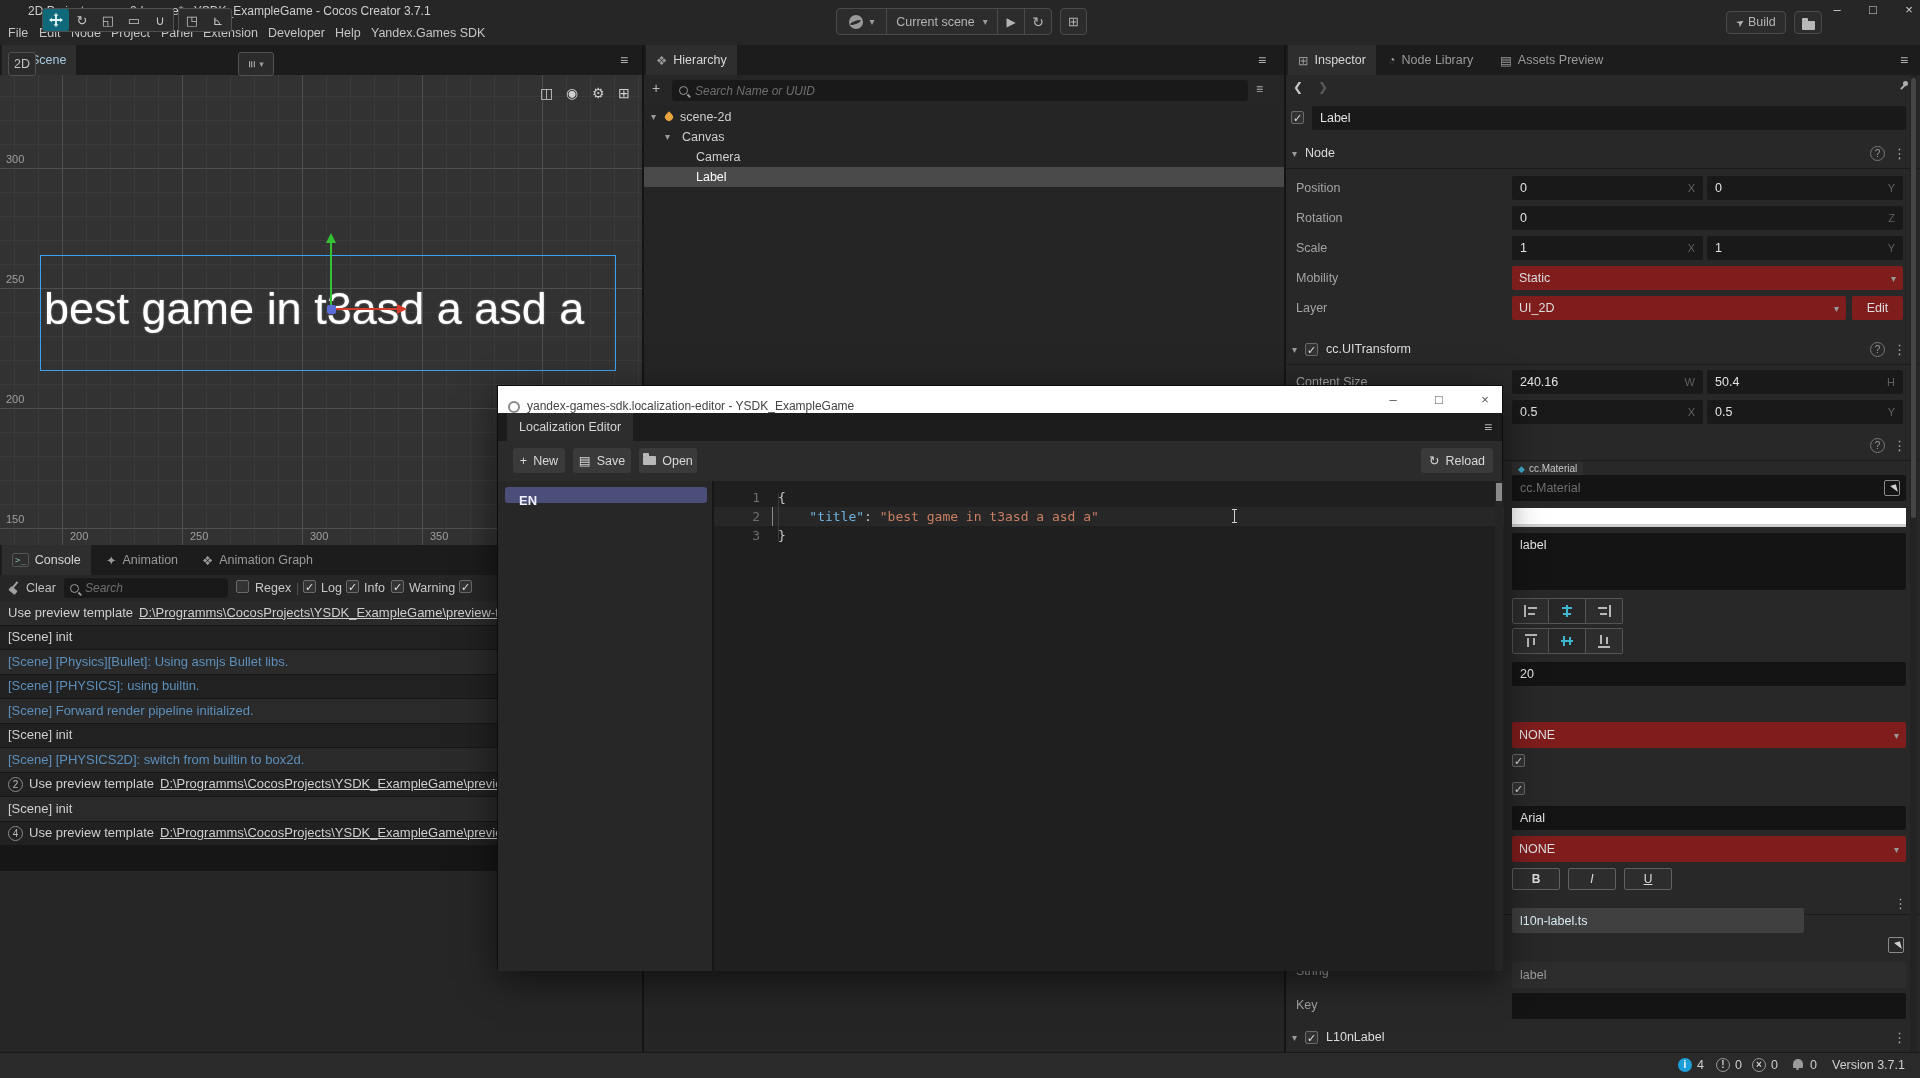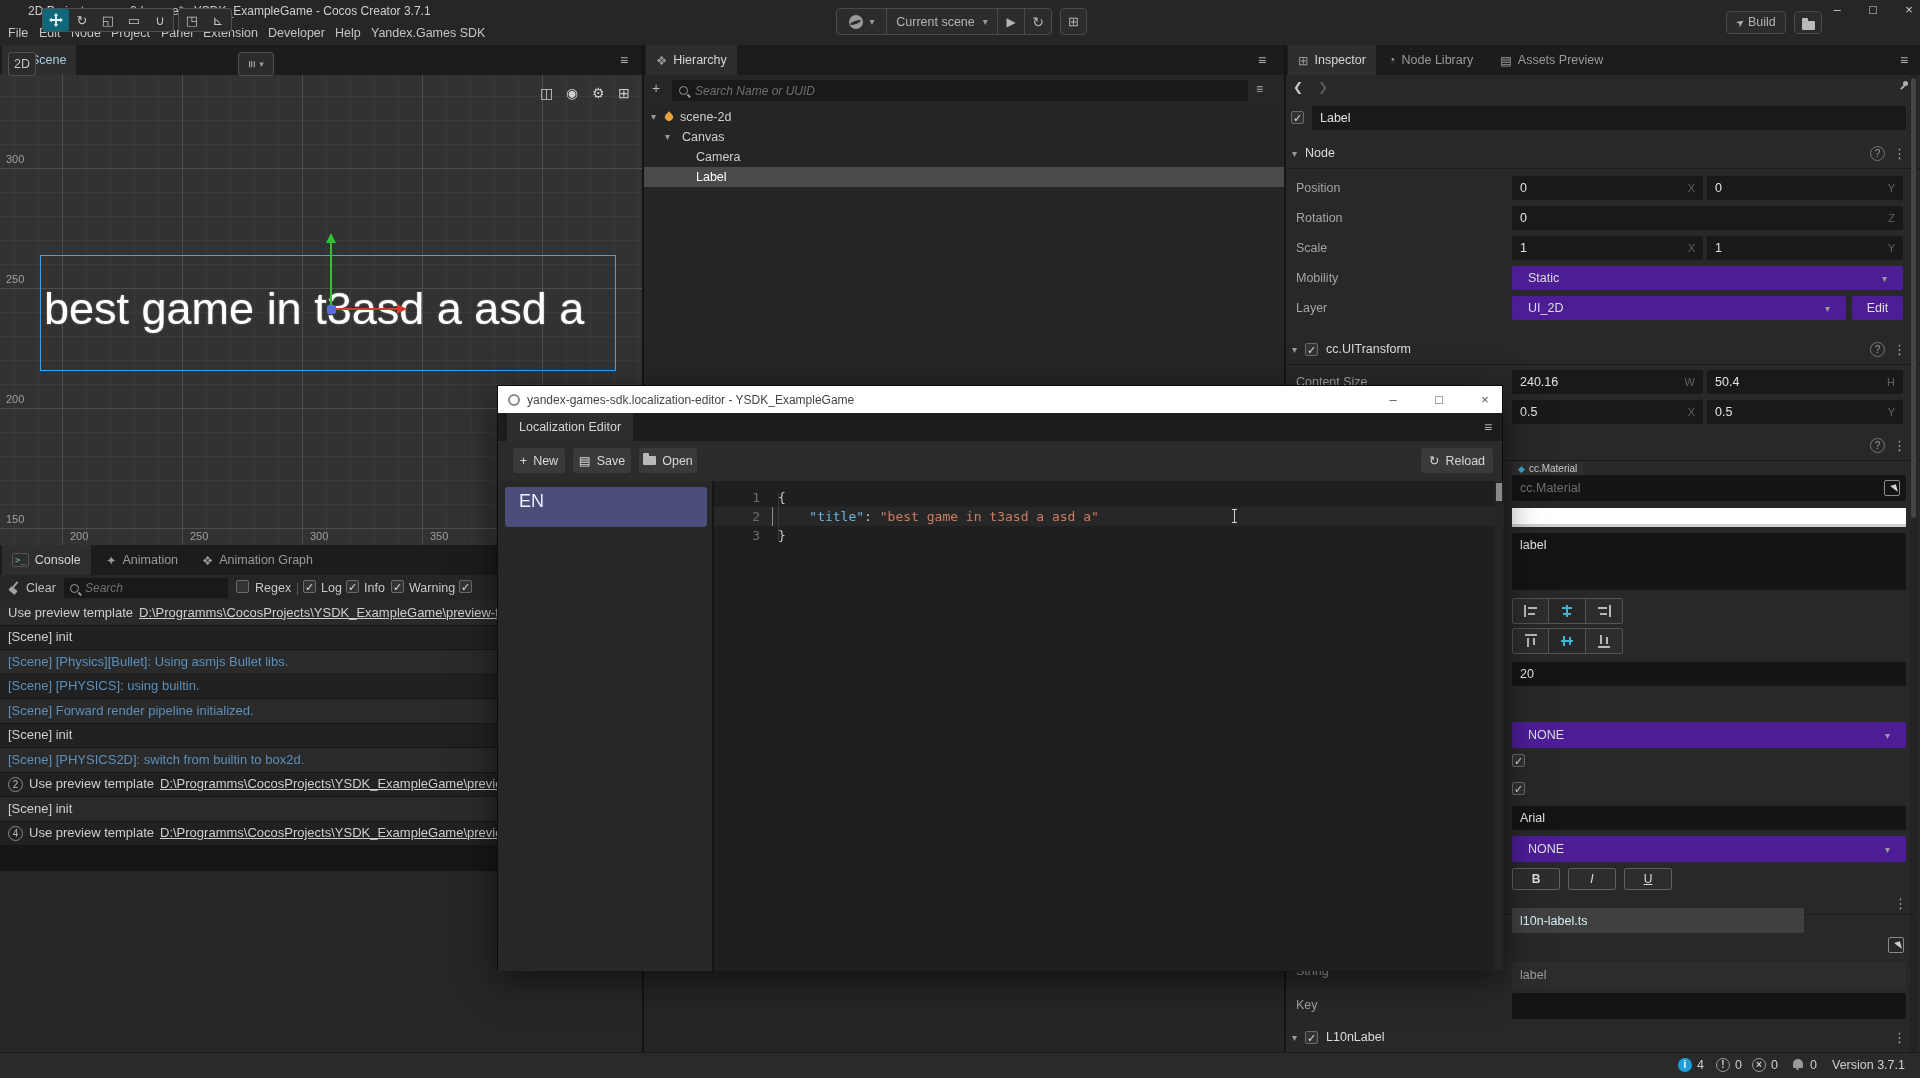--- a/index.html
+++ b/index.html
@@ -73,21 +73,21 @@
 
   
   .tree-row { position:absolute; left:644px; width:640px; height:20px; line-height:20px; color:#cfcfcf; font-size:12.5px; }
   .tree-row.selected { background:#4a4a4a; color:#fff; }
   .drop { width:8px; height:8px; background:#e8a33d; border-radius:0 50% 50% 50%; transform:rotate(45deg); display:inline-block; }
   .caret { color:#9a9a9a; font-size:10px; }
 
   
   .ifield { position:absolute; background:#191919; border-radius:2px; color:#e3e3e3; font-size:12.5px; display:flex; align-items:center; padding:0 8px; }
   .ifield .sfx { margin-left:auto; color:#606060; font-size:11px; }
-  .idd { position:absolute; background:#4c1d95; border-radius:2px; color:#dedede; font-size:12.5px; display:flex; align-items:center; padding:0 16px; }
+  .idd { position:absolute; background:#7f1d1d; border-radius:2px; color:#dedede; font-size:12.5px; display:flex; align-items:center; padding:0 7px; }
   .idd .sfx { margin-left:auto; color:#9a9a9a; font-size:10px; }
   .ilabel { position:absolute; color:#a3a3a3; font-size:12.5px; }
   .sec-head { position:absolute; left:1286px; width:634px; height:26px; display:flex; align-items:center; gap:8px; padding-left:6px; color:#dcdcdc; }
   .qmark { width:15px; height:15px; border:1px solid #777; border-radius:50%; color:#999; font-size:10px; line-height:13px; text-align:center; }
   .kebab { color:#b0b0b0; font-size:13px; letter-spacing:0; }
   .divider { position:absolute; left:1286px; width:634px; height:1px; background:#1b1b1b; }
   .chip { position:absolute; height:13px; background:#2f2f2f; border-radius:2px 2px 0 0; display:flex; align-items:center; gap:4px; padding:0 6px; font-size:10px; color:#c9c9c9; }
   .chip .dia { color:#3fa9c9; font-size:9px; }
   .picker { position:absolute; width:16px; height:16px; border:1px solid #8a8a8a; border-radius:2px; }
   .picker::after { content:""; position:absolute; right:2px; bottom:2px; width:0; height:0; border-left:6px solid transparent; border-top:8px solid #cfcfcf; transform:rotate(-15deg); }
@@ -98,27 +98,27 @@
   .biubtn { position:absolute; width:48px; height:22px; border:1px solid #606060; border-radius:2px; background:#2d2d2d; color:#ddd; text-align:center; line-height:20px; font-size:12px; }
   .bell { width:10px; height:9px; background:#9a9a9a; border-radius:5px 5px 1px 1px; position:relative; display:inline-block; }
   .bell::after { content:""; position:absolute; left:3px; top:9px; width:3px; height:2px; background:#9a9a9a; border-radius:50%; }
   .pin { width:12px; height:12px; position:relative; }
   .pin::before { content:""; position:absolute; left:5px; top:1px; width:5px; height:5px; background:#b0b0b0; border-radius:50%; }
   .pin::after { content:""; position:absolute; left:2px; top:6px; width:6px; height:2px; background:#b0b0b0; transform:rotate(135deg); }
   .statcirc { width:14px; height:14px; border-radius:50%; font-size:10px; font-weight:bold; text-align:center; line-height:14px; display:inline-block; }
 
   
   .dialog { left:497px; top:385px; width:1006px; height:585px; background:#2b2b2b; box-shadow:0 10px 34px rgba(0,0,0,.55); border:1px solid #0d0d0d; }
-  .dlg-title { position:absolute; left:0; top:0; width:100%; height:27px; background:#ffffff; color:#444; font-size:12px; display:flex; align-items:center; padding-left:10px; gap:7px; }
+  .dlg-title { position:absolute; left:0; top:0; width:100%; height:27px; background:#ffffff; color:#444; font-size:12px; display:flex; align-items:flex-end; padding-left:10px; gap:7px; }
   .dlg-logo { width:12px; height:12px; border-radius:50%; border:2px solid #8a8a8a; position:relative; }
   .dlg-winbtn { position:absolute; top:0; width:30px; height:27px; text-align:center; line-height:27px; color:#555; font-size:13px; }
   .dlg-btn { position:absolute; top:62px; height:25px; background:#3a3a3a; border-radius:3px; color:#d8d8d8; font-size:12.5px; display:flex; align-items:center; justify-content:center; gap:6px; }
   .folder { width:13px; height:9px; background:#b9b9b9; border-radius:1px; position:relative; display:inline-block; }
   .folder::before { content:""; position:absolute; left:0; top:-3px; width:6px; height:3px; background:#b9b9b9; border-radius:1px 1px 0 0; }
-  .lang-item { position:absolute; left:7px; top:6px; width:202px; height:40px; background:#4a4e78; border-radius:3px; color:#eef; font-size:18px; line-height:28px; padding-left:14px; }
+  .lang-item { position:absolute; left:7px; top:6px; width:202px; height:16px; background:#4a4e78; border-radius:3px; color:#eef; font-size:13px; line-height:28px; padding-left:14px;font-weight:bold; }
   .code { font-family:"DejaVu Sans Mono", monospace; font-size:13px; }
   .codeline { position:absolute; height:19px; line-height:19px; white-space:pre; }
   .lnum { position:absolute; width:46px; text-align:right; color:#6e6e6e; }
   .jkey { color:#6fb3e0; } .jpunc { color:#c8c8c8; } .jval { color:#c97f63; }
   .ibeam { position:absolute; width:1px; height:14px; background:#cfcfcf; }
   .ibeam::before, .ibeam::after { content:""; position:absolute; left:-2px; width:5px; height:1px; background:#cfcfcf; }
   .ibeam::after { bottom:0; }
 
   svg { display:block; }
 </style>

